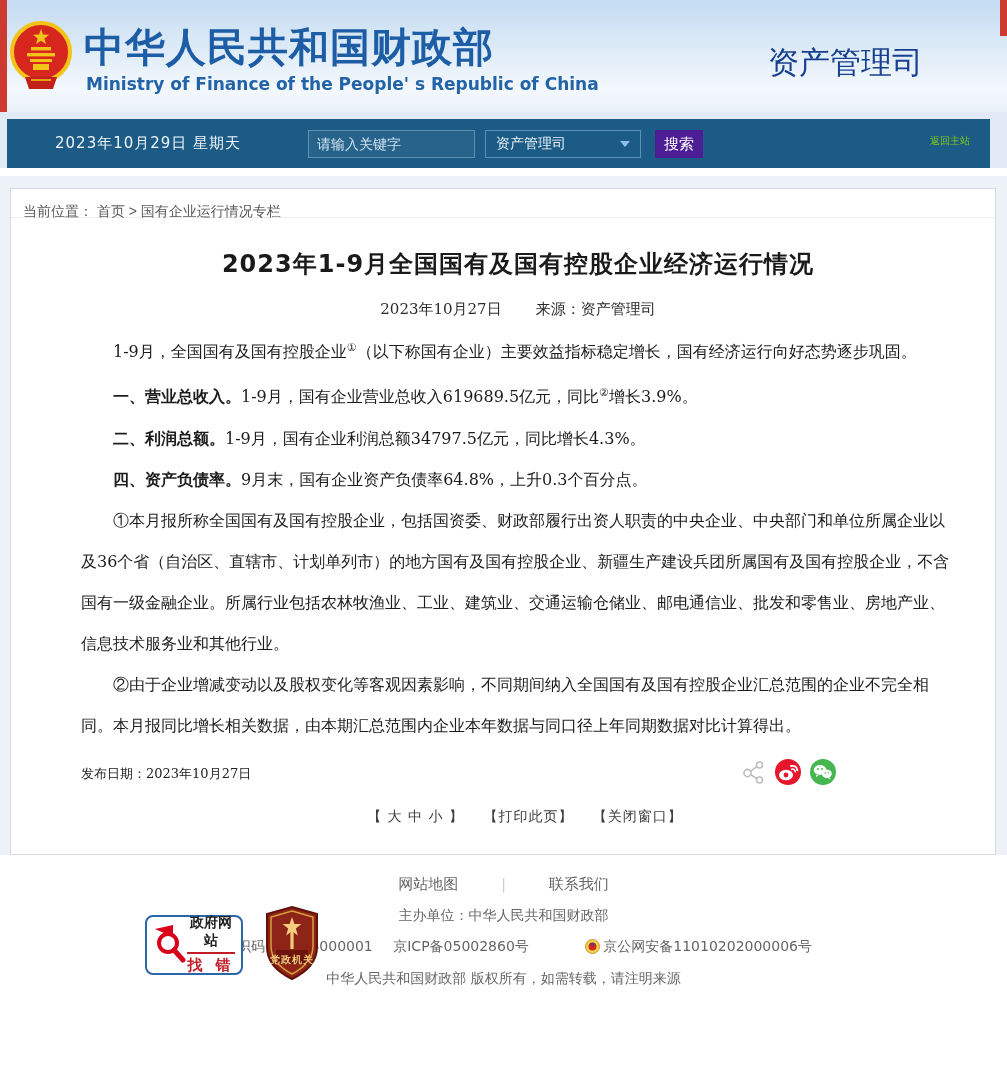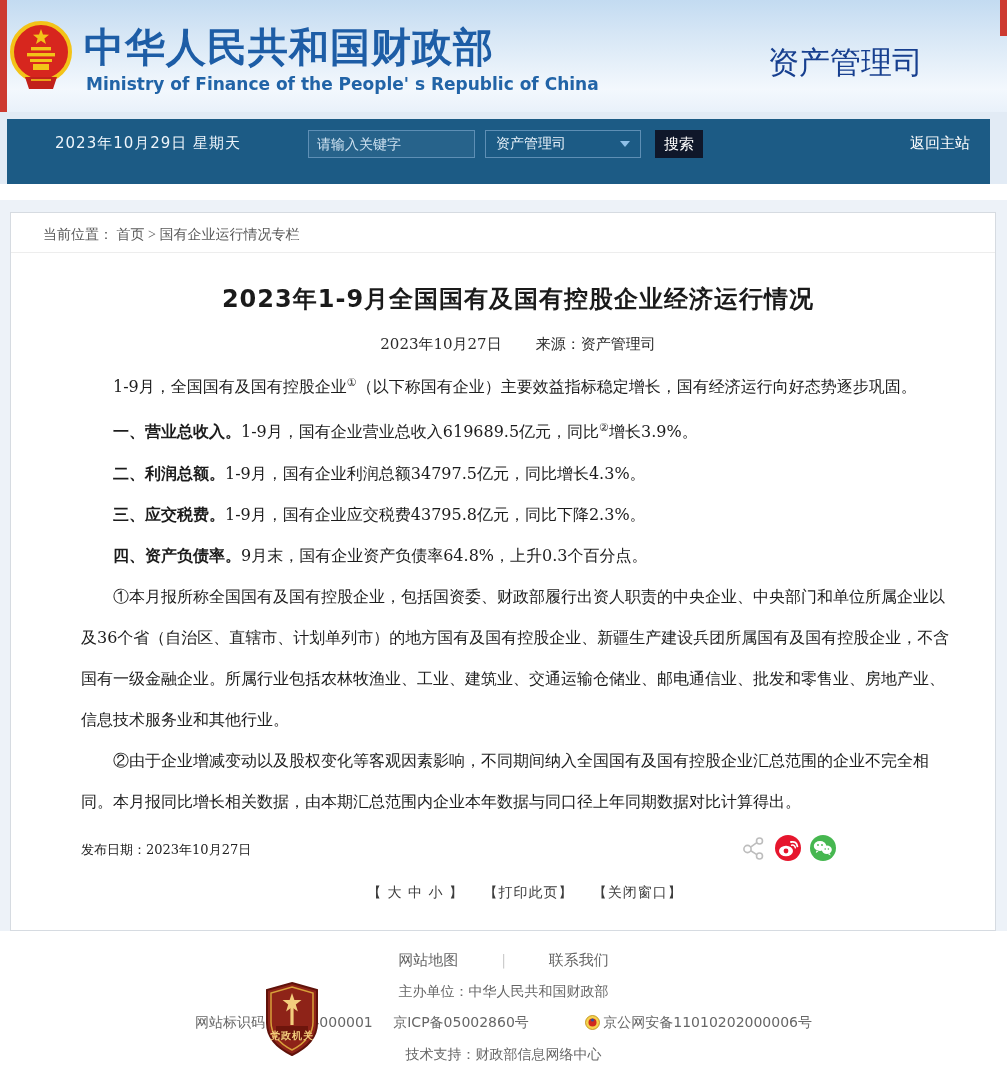--- a/index.html
+++ b/index.html
@@ -13,42 +13,42 @@
     background:linear-gradient(180deg,#c3dbf1 0%,#d9e8f6 35%,#f3f8fd 80%,#e9f1fa 100%); }
   .red-strip-left { position:absolute; left:0; top:0; width:7px; height:112px; background:#cd3a30; }
   .red-strip-right { position:absolute; right:0; top:0; width:7px; height:36px; background:#cd3a30; }
   .emblem { position:absolute; left:9px; top:20px; }
   .site-title { position:absolute; left:84px; top:20px; font-size:40px; font-weight:bold;
     color:#1d5da6; letter-spacing:1px; }
   .site-sub { position:absolute; left:86px; top:74px; font-size:17px; font-weight:bold; color:#2264a7; }
   .dept-title { position:absolute; left:768px; top:42px; font-size:31px; color:#173f8f; }
   
   .nav-band { background:#e2ebf5; padding-top:7px; }
-  .navbar { position:relative; margin:0 17px 16px 7px; height:65px; background:#1c5b85; color:#fff; }
+  .navbar { position:relative; margin:0 17px 8px 7px; height:49px; background:#1c5b85; color:#fff; }
   .nav-date { position:absolute; left:48px; top:15px; font-size:15px; color:#eef5fb; letter-spacing:1px; }
   .nav-search-input { position:absolute; left:301px; top:11px; width:167px; height:28px;
     background:rgba(255,255,255,0.05); border:1px solid #5e8fb5; color:#d6e7f4;
     font-size:14px; padding:0 8px; outline:none; }
   .nav-search-input::placeholder { color:#cfe2f1; opacity:1; }
   .nav-select { position:absolute; left:478px; top:11px; width:156px; height:28px;
     border:1px solid #5e8fb5; display:flex; align-items:center; padding:0 10px;
     font-size:14px; color:#e8f2fa; cursor:pointer; }
   .nav-select .caret { margin-left:auto; width:0; height:0;
     border-left:5px solid transparent; border-right:5px solid transparent; border-top:6px solid #8fc0e8; }
   .nav-search-btn { position:absolute; left:648px; top:11px; width:48px; height:28px;
-    background:#0f172a; border:none; color:#fff; font-size:15px; cursor:pointer;
+    background:#4c1d95; border:none; color:#fff; font-size:15px; cursor:pointer;
     font-family:inherit; }
-  .nav-back { position:absolute; right:20px; top:15px; font-size:15px; color:#ffffff;
+  .nav-back { position:absolute; right:20px; top:15px; font-size:10px; color:#84cc16;
     text-decoration:none; cursor:pointer; }
   
   .main-wrap { background:#edf2f8; padding:12px 11px 0 10px; }
   .content-box { background:#fff; border:1px solid #d6dbe1; }
-  .breadcrumb { height:40px; line-height:44px; padding-left:32px; font-size:14px;
+  .breadcrumb { height:29px; line-height:44px; padding-left:12px; font-size:14px;
     color:#595959; border-bottom:1px solid #ededed;
-    font-family:Liberation Serif, serif; }
+    font-family:Liberation Sans, sans-serif; }
   .breadcrumb a { color:#595959; text-decoration:none; cursor:pointer; }
   .article { padding:0 40px 0 40px;margin-left:30px; }
   .article-title { text-align:center; font-size:24px; font-weight:bold; color:#1a1a1a;
     margin:30px 0 0 0; letter-spacing:1px; }
   .article-meta { text-align:center; font-size:15px; color:#2b2b2b; margin-top:20px;
     font-family:"DejaVu Serif","Liberation Serif",serif; }
   .article-meta .gap { display:inline-block; width:34px; }
   .article-body { margin-top:8px; font-family:"DejaVu Serif","Liberation Serif",serif;
     font-size:16px; color:#1c1c1c; }
   .para { margin:0; line-height:41px; text-indent:2em; }
@@ -132,21 +132,20 @@
     <div class="article">
       <h1 class="article-title">2023年1-9月全国国有及国有控股企业经济运行情况</h1>
       <div class="article-meta">
         <span>2023年10月27日</span><span class="gap"></span><span>来源：</span><span>资产管理司</span>
       </div>
 
       <div class="article-body" id="article-body">
           <p class="para"><span>1-9月，全国国有及国有控股企业</span><span class="sup">①</span><span>（以下称国有企业）主要效益指标稳定增长，国有经济运行向好态势逐步巩固。</span></p>
           <p class="para"><span class="b">一、营业总收入。</span><span>1-9月，国有企业营业总收入619689.5亿元，同比</span><span class="sup">②</span><span>增长3.9%。</span></p>
           <p class="para"><span class="b">二、利润总额。</span><span>1-9月，国有企业利润总额34797.5亿元，同比增长4.3%。</span></p>
-          <p class="para"><span class="b">三、应交税费。</span><span>1-9月，国有企业应交税费43795.8亿元，同比下降2.3%。</span></p>
           <p class="para"><span class="b">四、资产负债率。</span><span>9月末，国有企业资产负债率64.8%，上升0.3个百分点。</span></p>
           <p class="para"><span>①本月报所称全国国有及国有控股企业，包括国资委、财政部履行出资人职责的中央企业、中央部门和单位所属企业以及36个省（自治区、直辖市、计划单列市）的地方国有及国有控股企业、新疆生产建设兵团所属国有及国有控股企业，不含国有一级金融企业。所属行业包括农林牧渔业、工业、建筑业、交通运输仓储业、邮电通信业、批发和零售业、房地产业、信息技术服务业和其他行业。</span></p>
           <p class="para"><span>②由于企业增减变动以及股权变化等客观因素影响，不同期间纳入全国国有及国有控股企业汇总范围的企业不完全相同。本月报同比增长相关数据，由本期汇总范围内企业本年数据与同口径上年同期数据对比计算得出。</span></p>
         </div>
 
       <div class="pub-row">
         <div class="pub-date">发布日期：2023年10月27日</div>
         <div class="share-icons">
           <span class="sicon">
             <svg width="26" height="26" viewBox="0 0 26 26">
@@ -202,23 +201,35 @@
   <div class="footer-line">
     <span class="seg">网站标识码：bm14000001</span>
     <span class="seg">京ICP备05002860号</span>
     <span class="seg police-wrap"><span class="police-icon"><svg width="15" height="15" viewBox="0 0 15 15">
             <circle cx="7.5" cy="7.5" r="7" fill="#f6d34f" stroke="#b8860b" stroke-width="0.8"></circle>
             <circle cx="7.5" cy="7.5" r="4" fill="#cf2a1e"></circle>
             <circle cx="7.5" cy="5" r="1.6" fill="#2b4f9e"></circle>
           </svg></span><span>京公网安备11010202000006号</span></span>
   </div>
 
-  <div class="footer-line">技术支持：财政部信息网络中心</div>
   <div class="footer-line">中华人民共和国财政部  版权所有，如需转载，请注明来源</div>
 
+  <div class="err-badge">
+    <span class="mag">
+      <svg width="34" height="40" viewBox="0 0 34 40">
+        <path d="M2 6 L20 2 L20 14 Z" fill="#d9001b"></path>
+        <circle cx="15" cy="20" r="9" fill="none" stroke="#d9001b" stroke-width="4"></circle>
+        <path d="M21 27 L30 37" stroke="#d9001b" stroke-width="5" stroke-linecap="round"></path>
+      </svg>
+    </span>
+    <span class="err-text">
+      <div class="l1">政府网站</div>
+      <div class="l2">找 错</div>
+    </span>
+  </div>
 
   <div class="shield-badge">
     <svg width="56" height="76" viewBox="0 0 56 76">
       <path d="M28 2 L53 9 L53 42 Q53 62 28 74 Q3 62 3 42 L3 9 Z" fill="#8e2318" stroke="#5f120a" stroke-width="2"></path>
       <path d="M28 6 L49 12 L49 41 Q49 58 28 69 Q7 58 7 41 L7 12 Z" fill="none" stroke="#d8a13a" stroke-width="1.5"></path>
       <polygon points="28,12 30.4,19 37.5,19 31.8,23.4 33.9,30.4 28,26.2 22.1,30.4 24.2,23.4 18.5,19 25.6,19" fill="#f3cd7d"></polygon>
       <rect x="26.4" y="26" width="3.2" height="18" fill="#f3cd7d"></rect>
       <rect x="12" y="45" width="32" height="14" fill="#6d150c"></rect>
     </svg>
     <span class="shield-label">党政机关</span>

